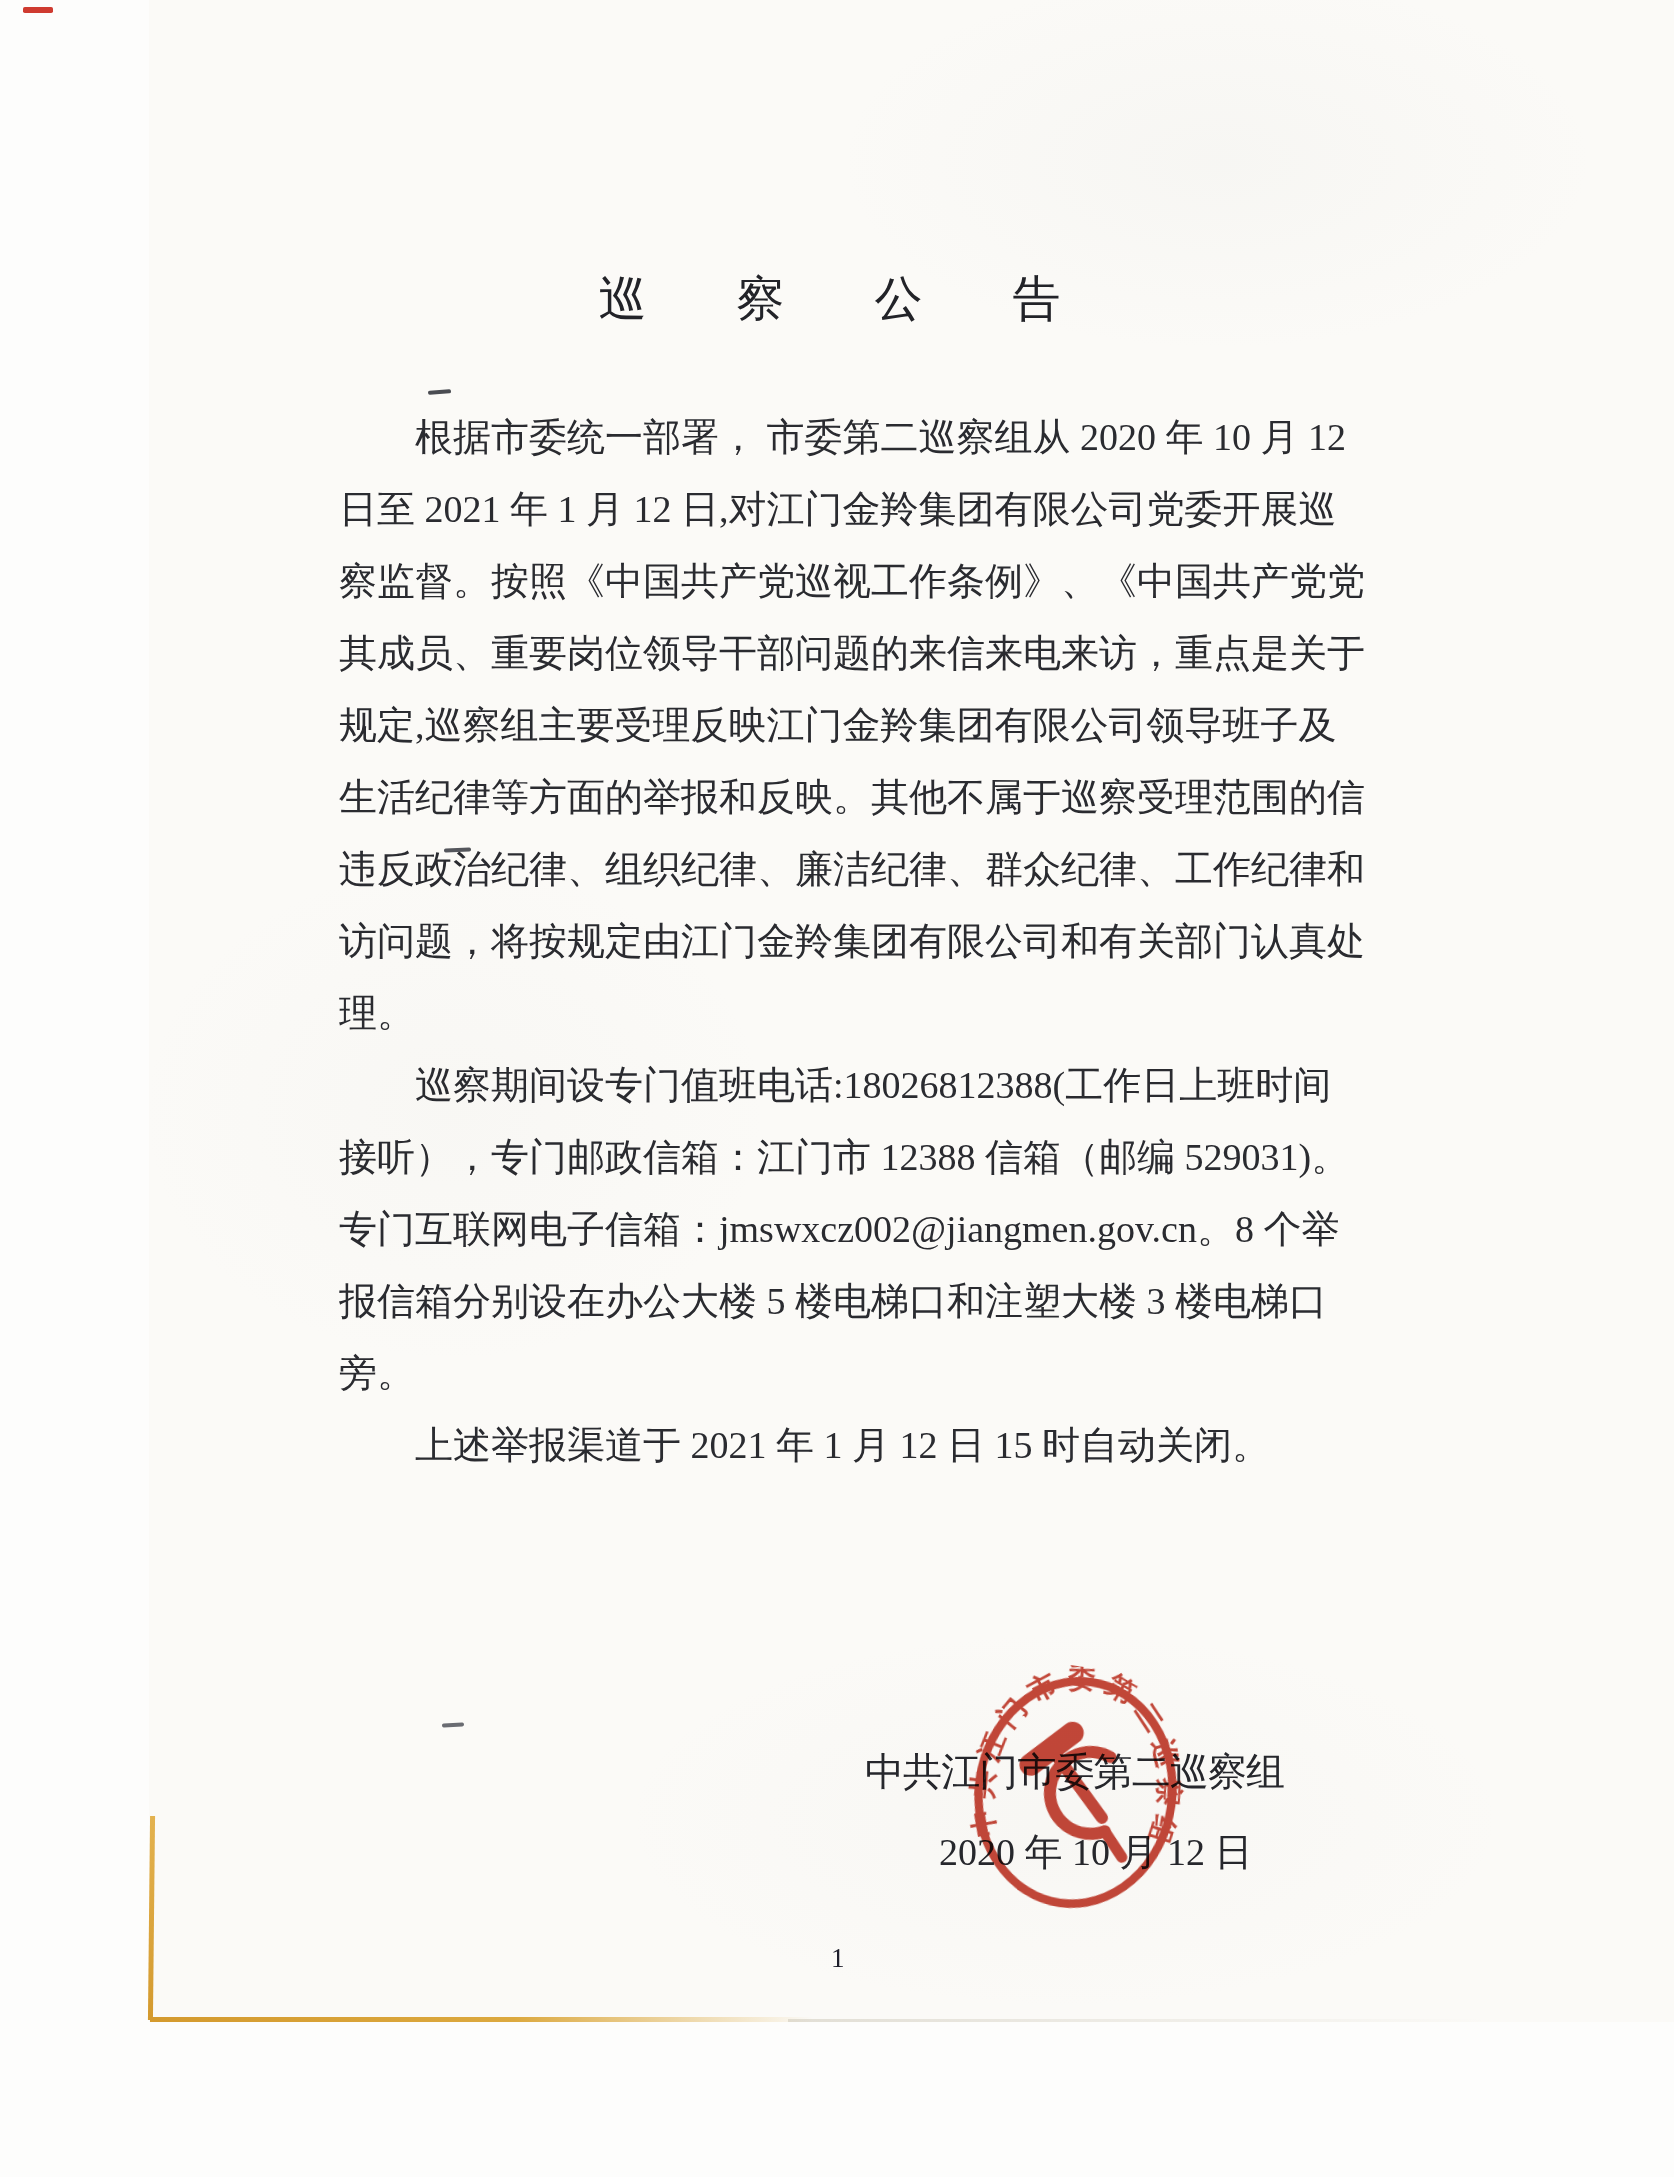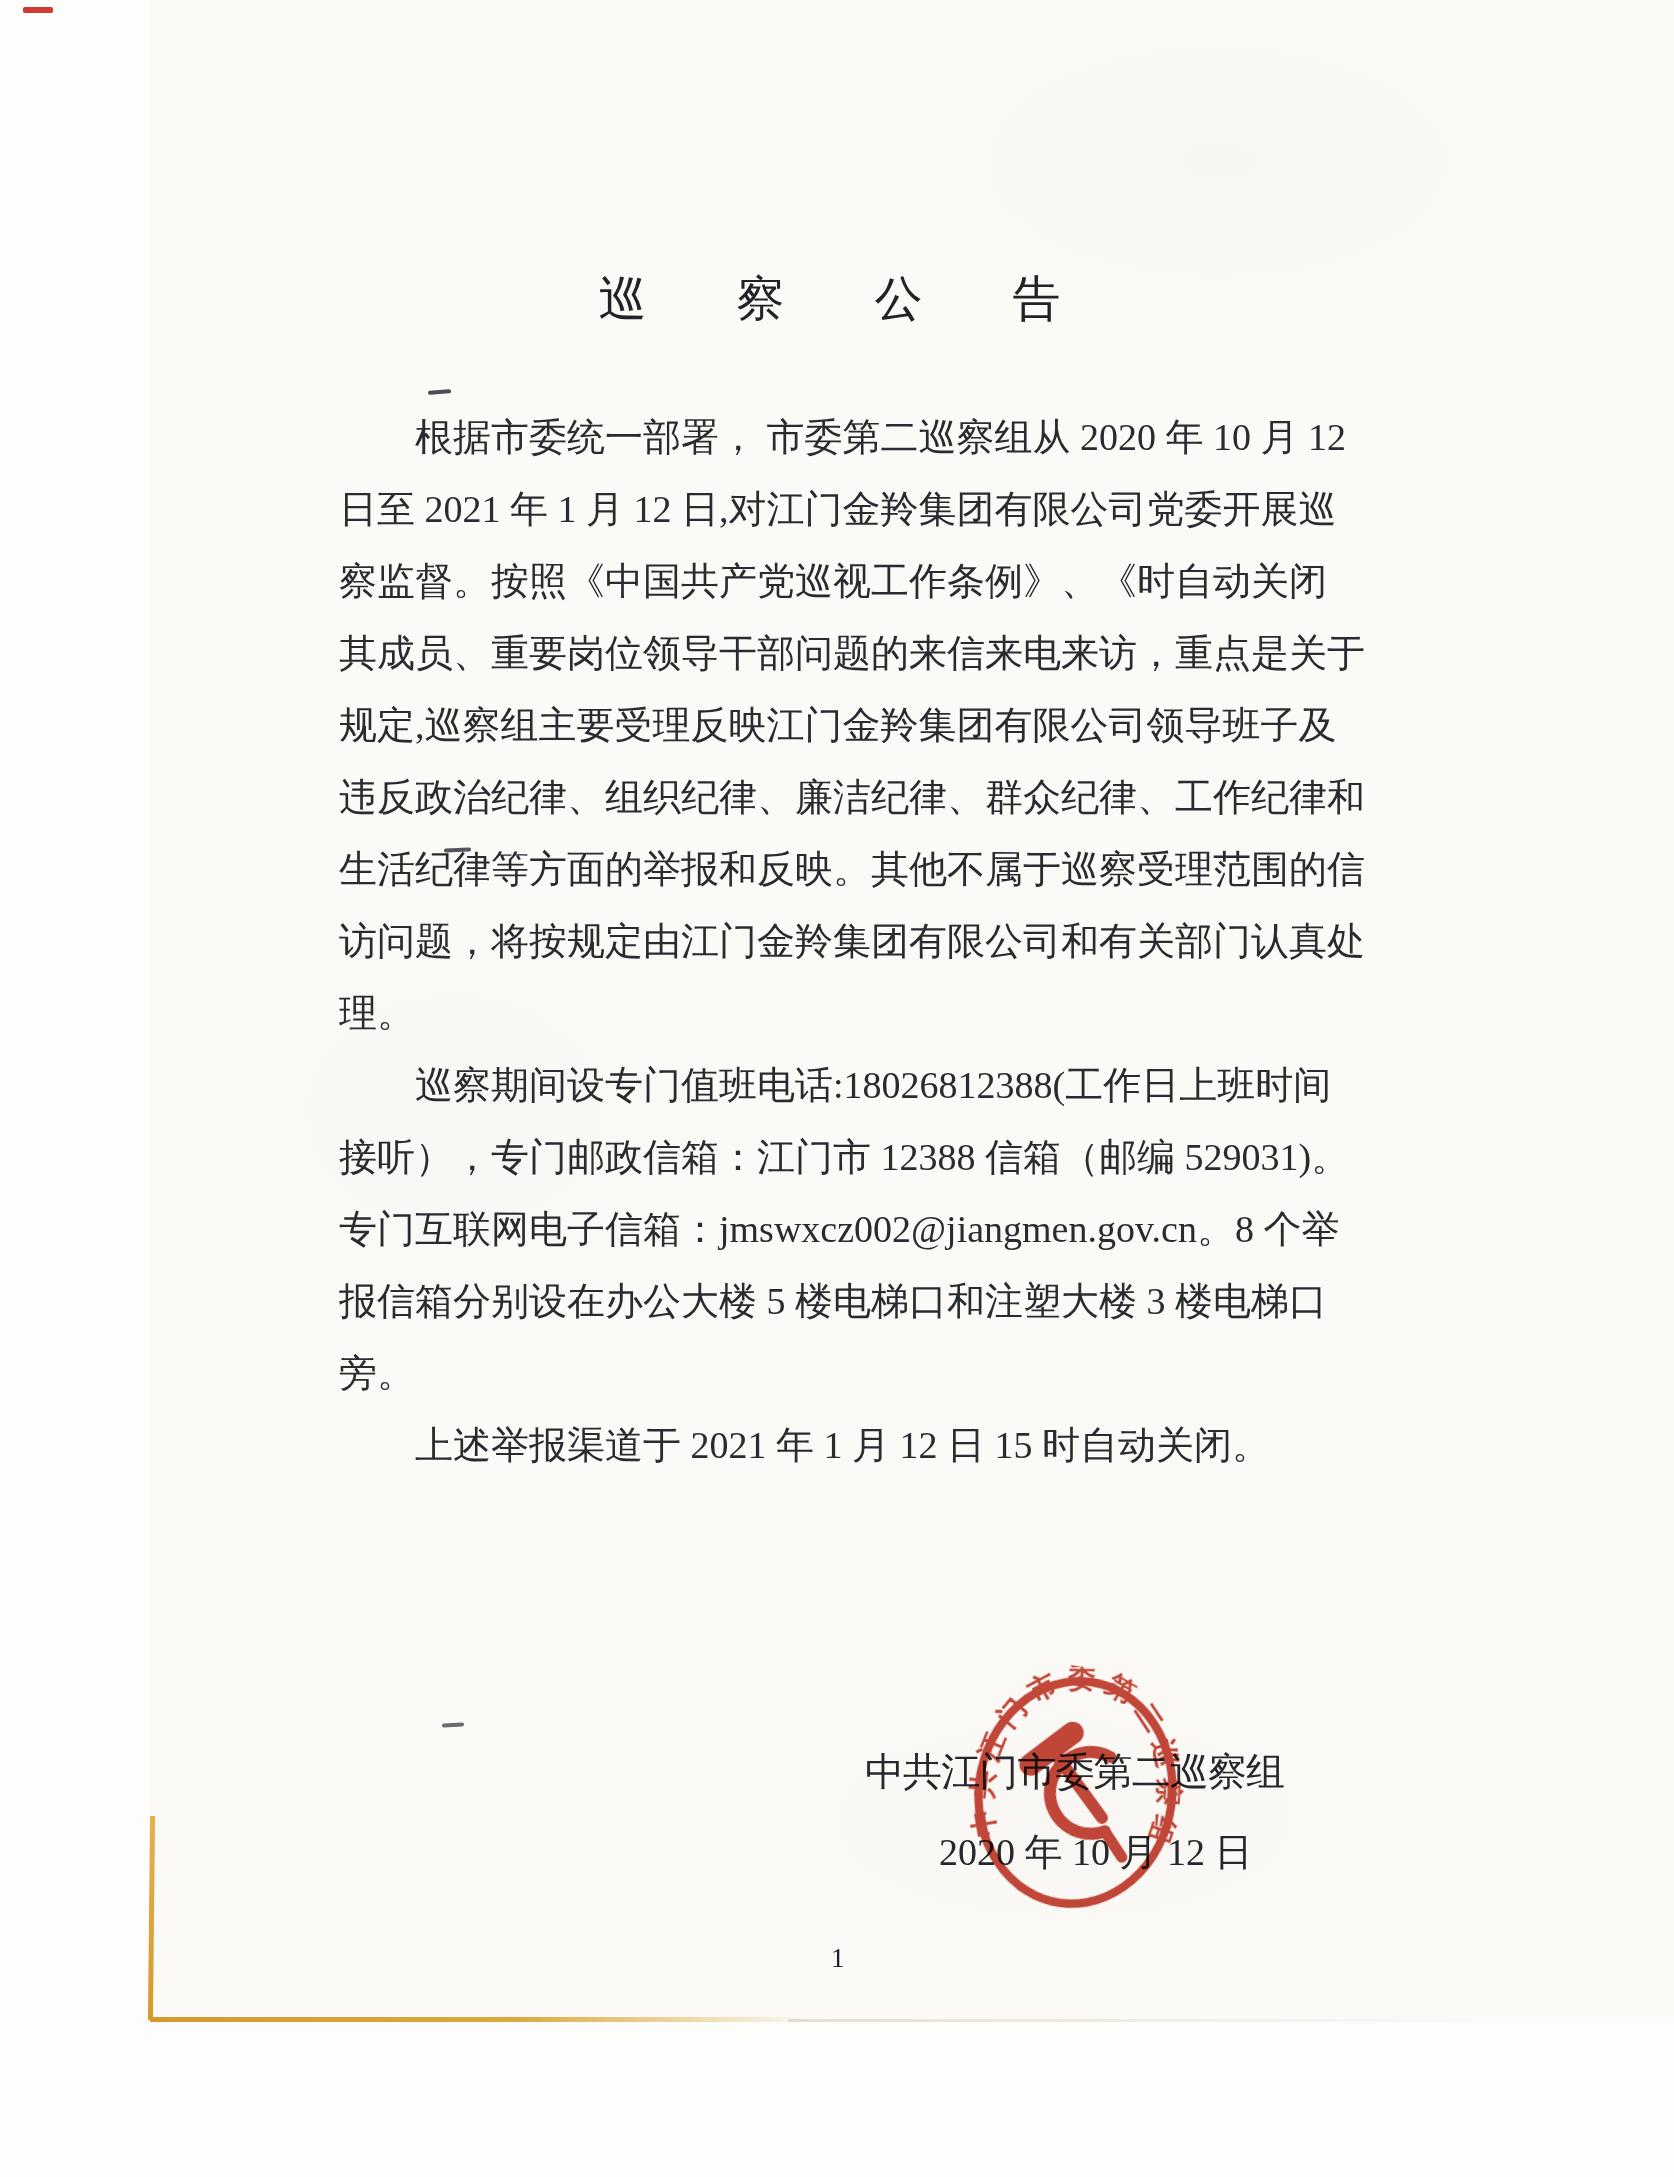--- a/index.html
+++ b/index.html
@@ -89,25 +89,25 @@
   <div class="artifact dash-3"></div>
   <div class="edge-yellow-v"></div>
   <div class="edge-yellow-h"></div>
   <div class="edge-faint-h"></div>
 
   <div class="doc-title">巡 察 公 告</div>
 
   <div class="body-text">
       <div class="line">　　根据市委统一部署， 市委第二巡察组从 2020 年 10 月 12</div>
       <div class="line">日至 2021 年 1 月 12 日,对江门金羚集团有限公司党委开展巡</div>
-      <div class="line">察监督。按照《中国共产党巡视工作条例》、《时自动关闭</div>
+      <div class="line">察监督。按照《中国共产党巡视工作条例》、《中国共产党党</div>
       <div class="line">其成员、重要岗位领导干部问题的来信来电来访，重点是关于</div>
       <div class="line">规定,巡察组主要受理反映江门金羚集团有限公司领导班子及</div>
+      <div class="line">生活纪律等方面的举报和反映。其他不属于巡察受理范围的信</div>
       <div class="line">违反政治纪律、组织纪律、廉洁纪律、群众纪律、工作纪律和</div>
-      <div class="line">生活纪律等方面的举报和反映。其他不属于巡察受理范围的信</div>
       <div class="line">访问题，将按规定由江门金羚集团有限公司和有关部门认真处</div>
       <div class="line">理。</div>
       <div class="line">　　巡察期间设专门值班电话:18026812388(工作日上班时间</div>
       <div class="line">接听），专门邮政信箱：江门市 12388 信箱（邮编 529031)。</div>
       <div class="line">专门互联网电子信箱：jmswxcz002@jiangmen.gov.cn。8 个举</div>
       <div class="line">报信箱分别设在办公大楼 5 楼电梯口和注塑大楼 3 楼电梯口</div>
       <div class="line">旁。</div>
       <div class="line">　　上述举报渠道于 2021 年 1 月 12 日 15 时自动关闭。</div>
     </div>
 

